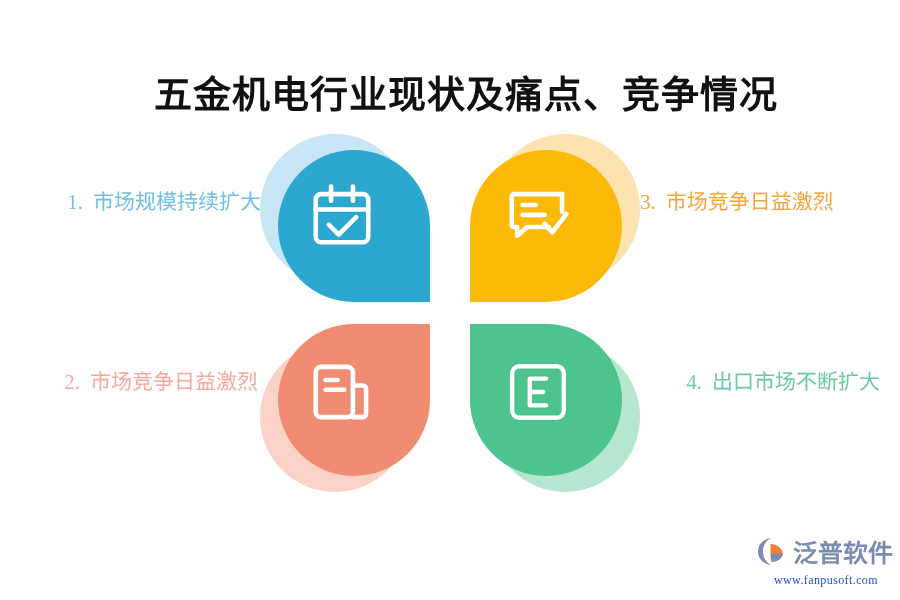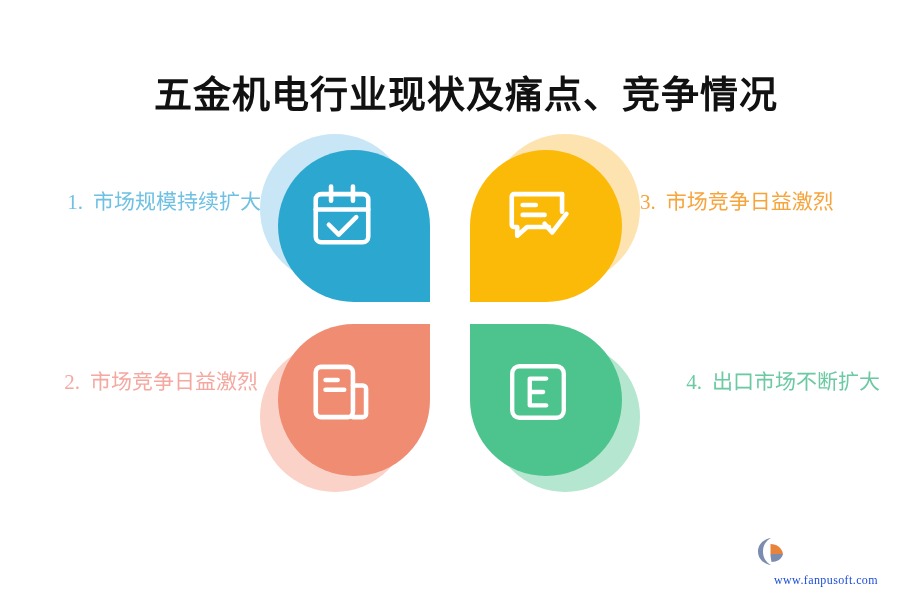--- a/index.html
+++ b/index.html
@@ -232,17 +232,18 @@
 
   <div class="logo">
     <div class="logo-row">
       <span class="logo-mark">
         <svg width="32" height="30" viewBox="0 0 32 30">
           <path d="M13 2 C5 3 0 9 0 15.5 C0 22 5 28 13 29 C7.5 26 5 21 5 15.5 C5 10 7.5 5 13 2 Z" fill="#7b8cb0"></path>
           <path d="M12.5 8 C19 8 24 12 25 18 L12.5 18 Z" fill="#e8833c"></path>
           <path d="M12.5 18 L25 18 C24 23 19 26 13.5 26 C13 23 12.5 20.5 12.5 18 Z" fill="#7b8cb0"></path>
         </svg>
       </span>
+      <span class="logo-word">泛普软件</span>
     </div>
     <div class="logo-url">www.fanpusoft.com</div>
   </div>
 
 </div>
 
 </body></html>

